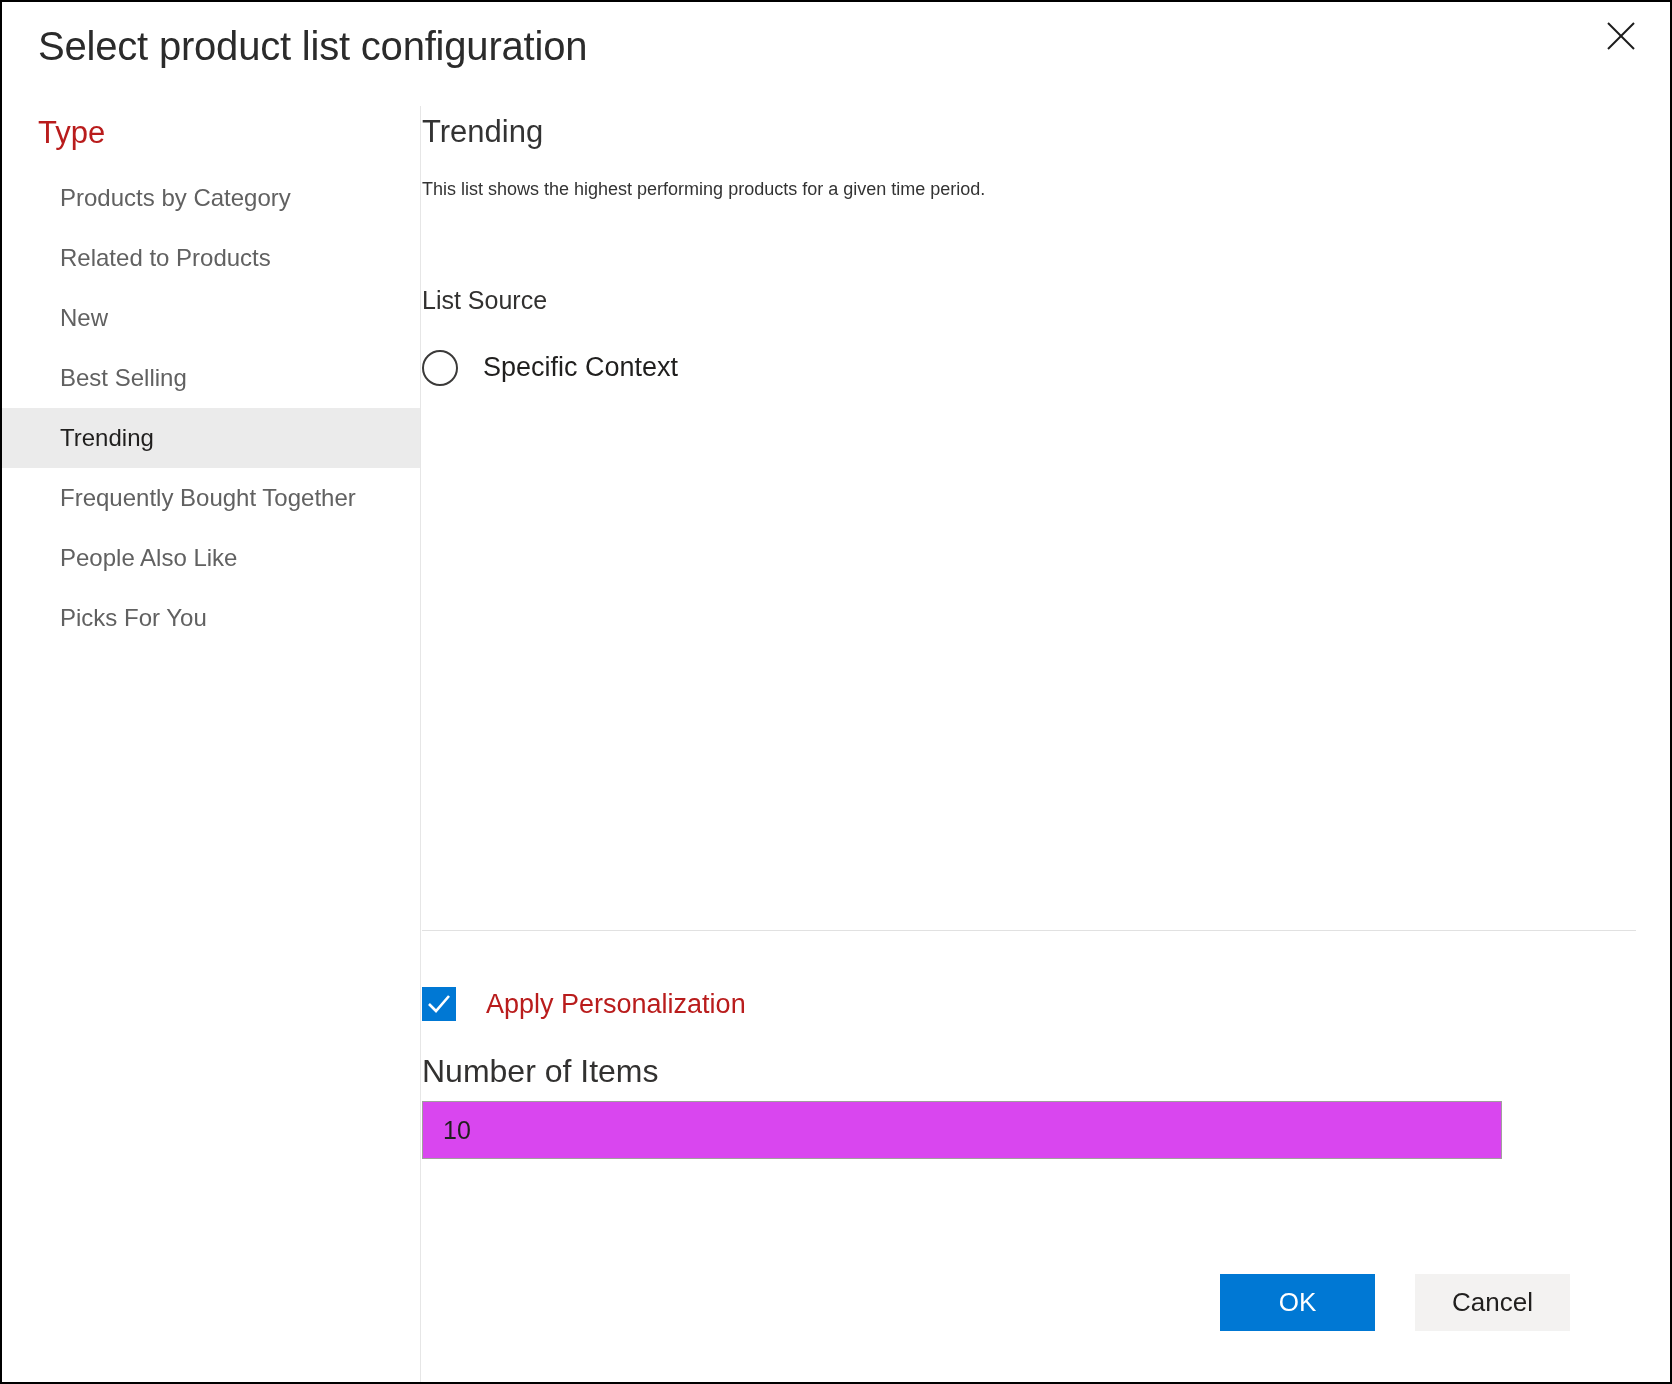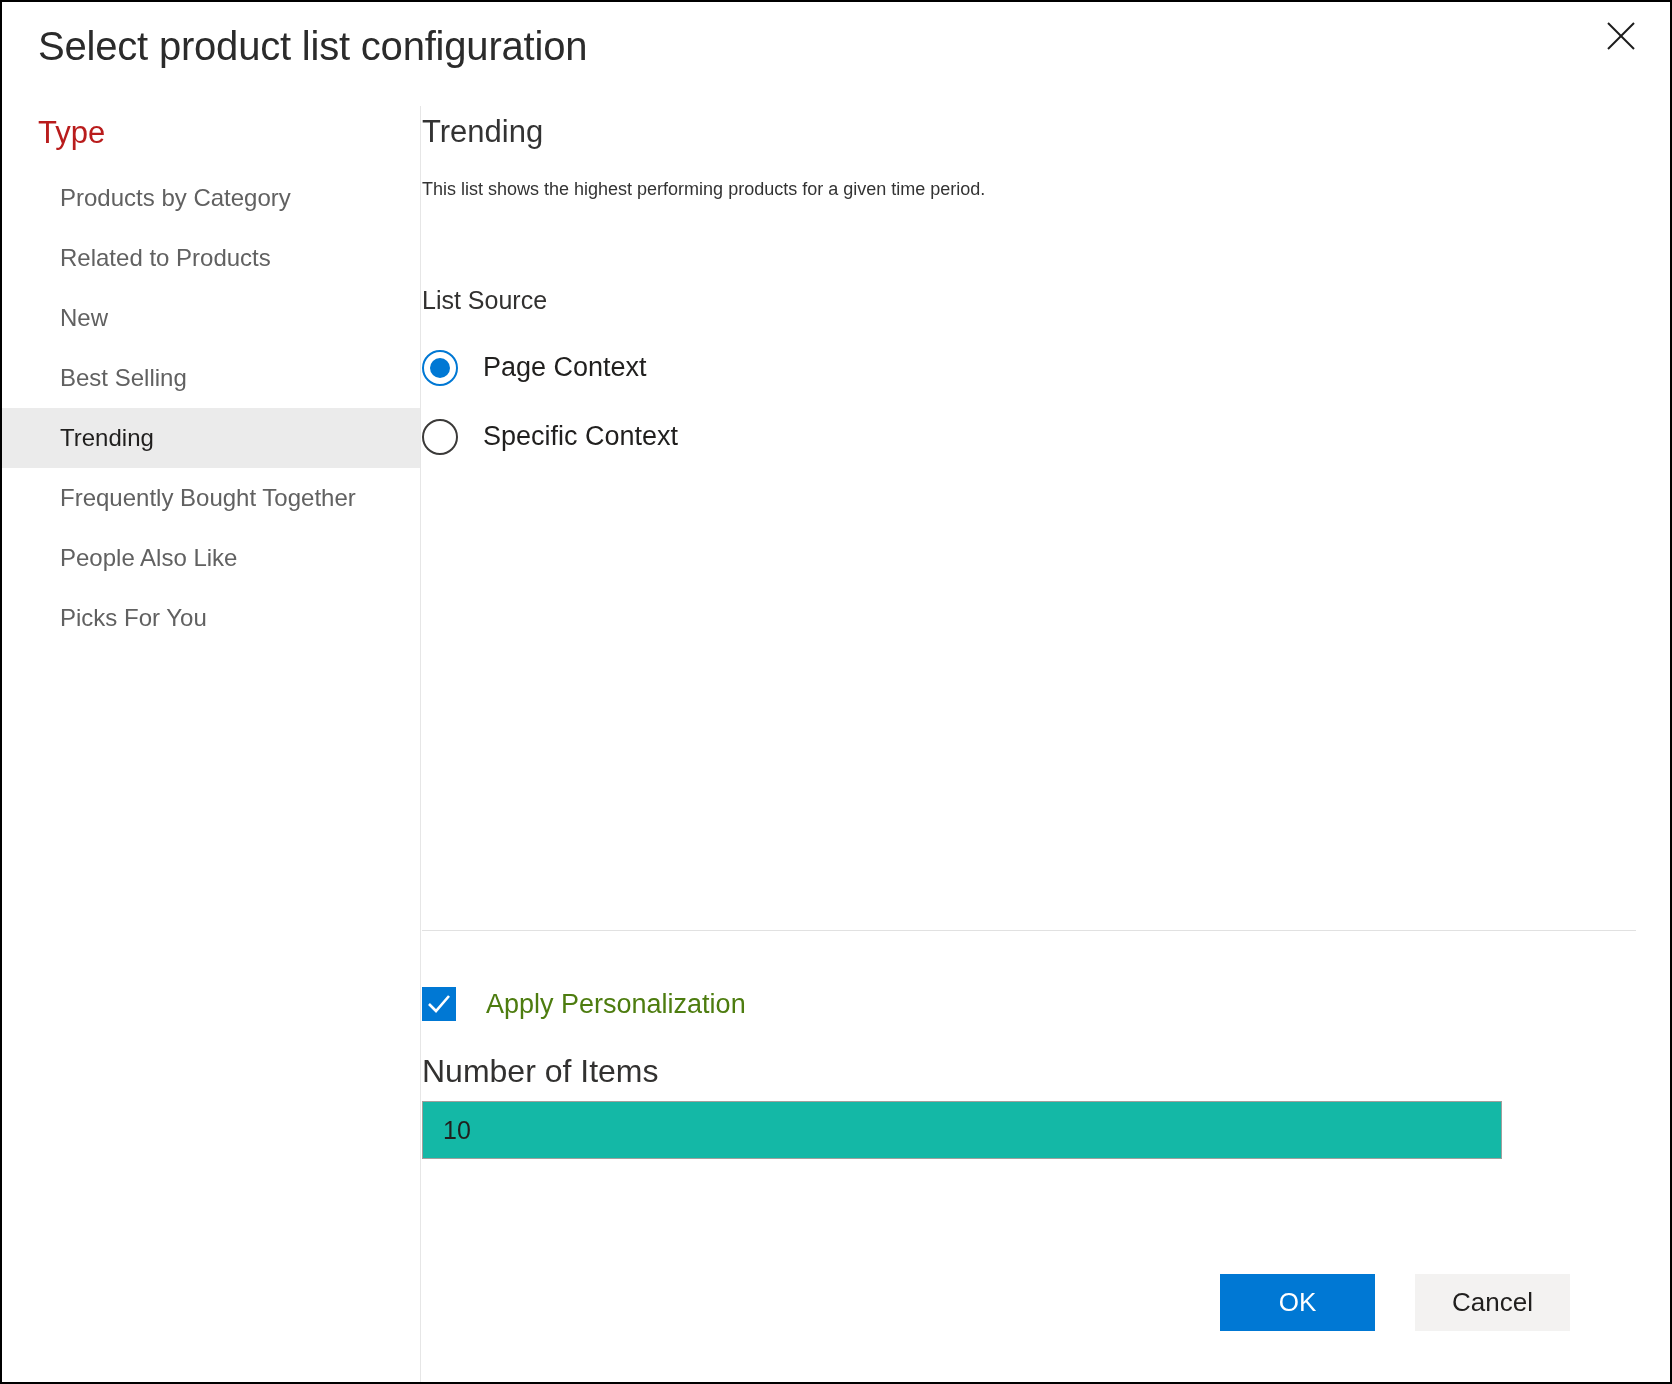--- a/index.html
+++ b/index.html
@@ -223,40 +223,40 @@
     flex: 0 0 auto;
   }
   .checkbox-mark svg {
     position: absolute;
     left: 5px;
     top: 6px;
   }
   .checkbox-label {
     margin-left: 30px;
     font-size: 27px;
-    color: #4d7c0f;
+    color: #b91c1c;
     white-space: nowrap;
   }
 
   .field-label {
     position: absolute;
     left: 0;
     top: 122px;
     font-size: 32px;
     color: #323130;
   }
   .text-field {
     position: absolute;
     left: 0;
     top: 170px;
     width: 1080px;
     height: 58px;
     box-sizing: border-box;
     border: 1px solid #a19f9d;
-    background: #14b8a6;
+    background: #d946ef;
     font-family: "Liberation Sans", sans-serif;
     font-size: 25px;
     color: #201f1e;
     padding: 0 20px;
     outline: none;
   }
 
   
   .footer {
     position: absolute;
@@ -326,24 +326,20 @@
       <div class="upper-region" style="padding-left:0;">
         <div style="position:absolute; left:0; top:0; right:0; bottom:0; padding-left:0;">
           <div style="position:absolute; left:0; top:0; right:0; bottom:0;">
             <div class="section-heading" style="left: 0px; margin-left: 0px;">Trending</div>
             <div class="section-desc" style="left: 0px; margin-left: 0px;">This list shows the highest performing products for a given time period.</div>
 
             <div class="list-source-label" style="left: 0px; margin-left: 0px;">List Source</div>
 
             <div class="radio-group" style="left: 0px; margin-left: 0px;">
               <div class="radio-row">
-                <span class="radio-mark checked"></span>
-                <span class="radio-label">Page Context</span>
-              </div>
-              <div class="radio-row">
                 <span class="radio-mark unchecked"></span>
                 <span class="radio-label">Specific Context</span>
               </div>
             </div>
           </div>
         </div>
       </div>
 
       <div class="hdivider"></div>
 

